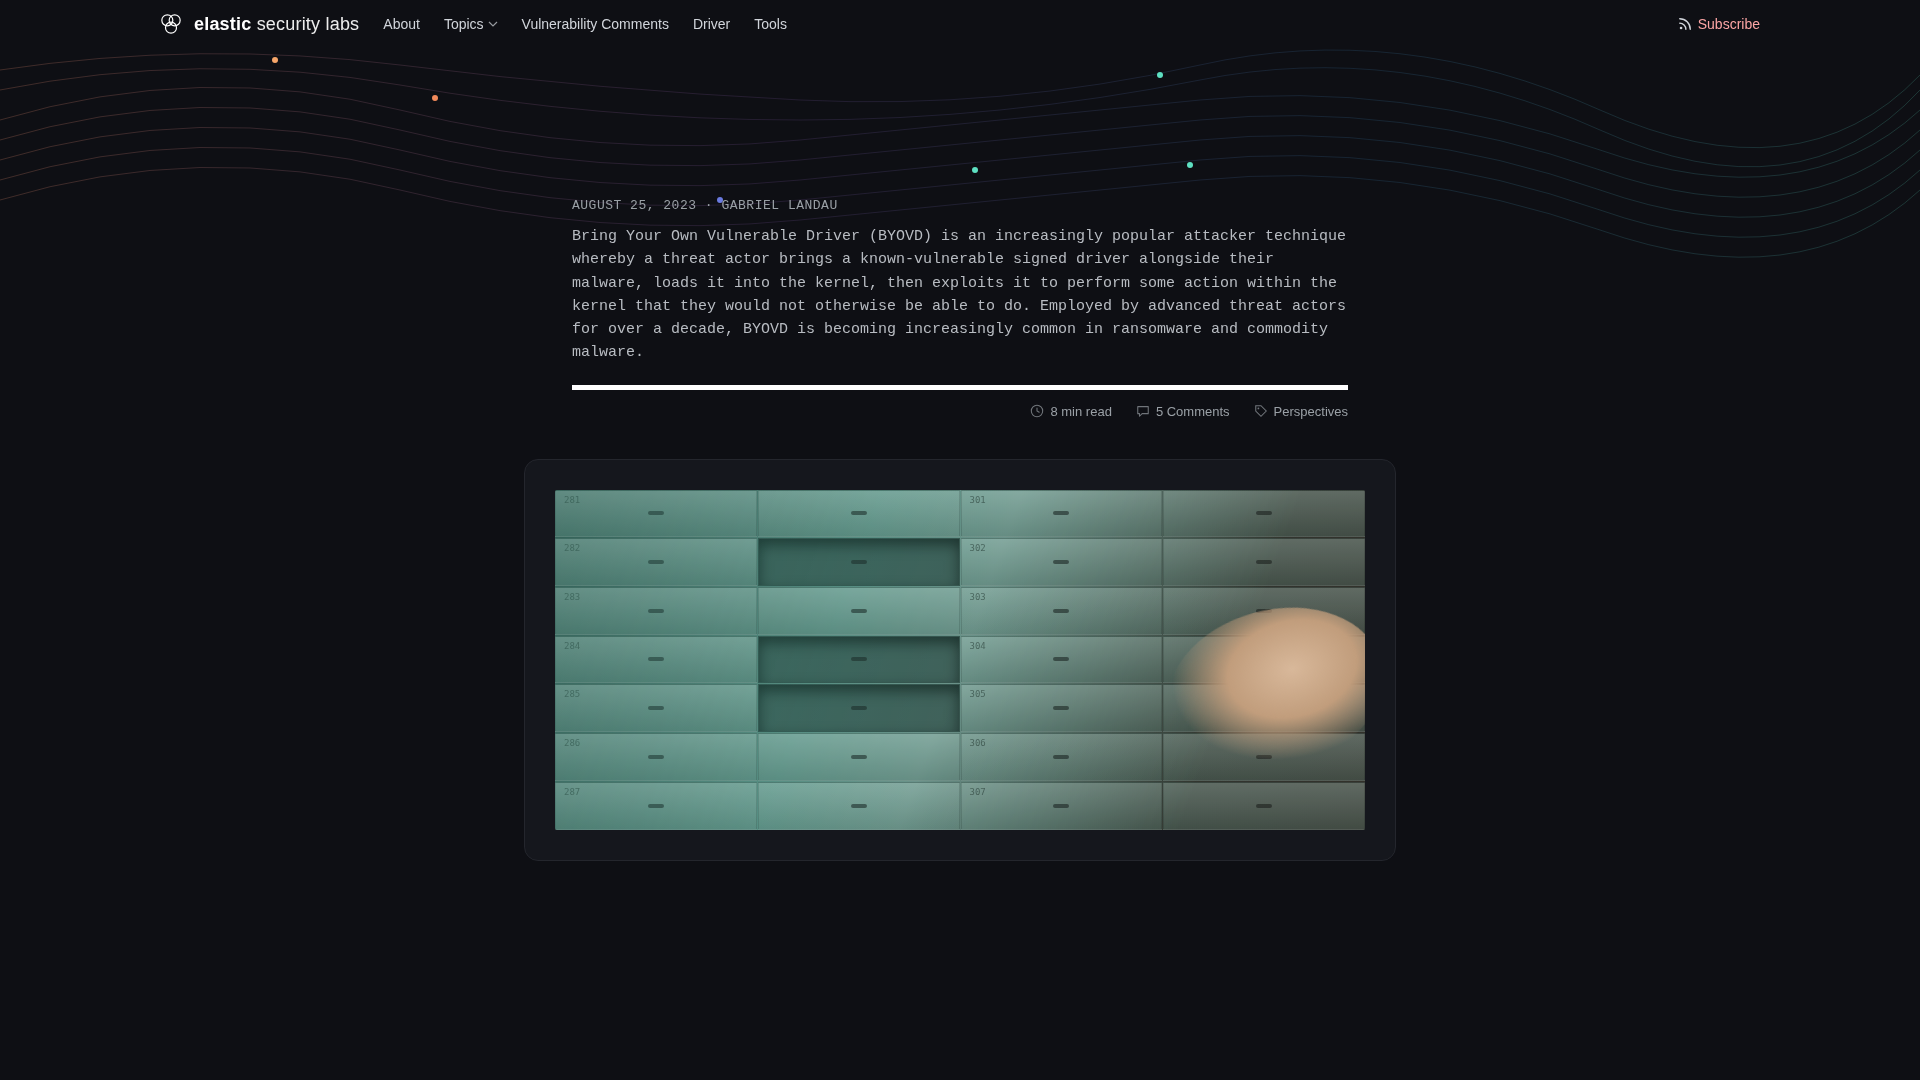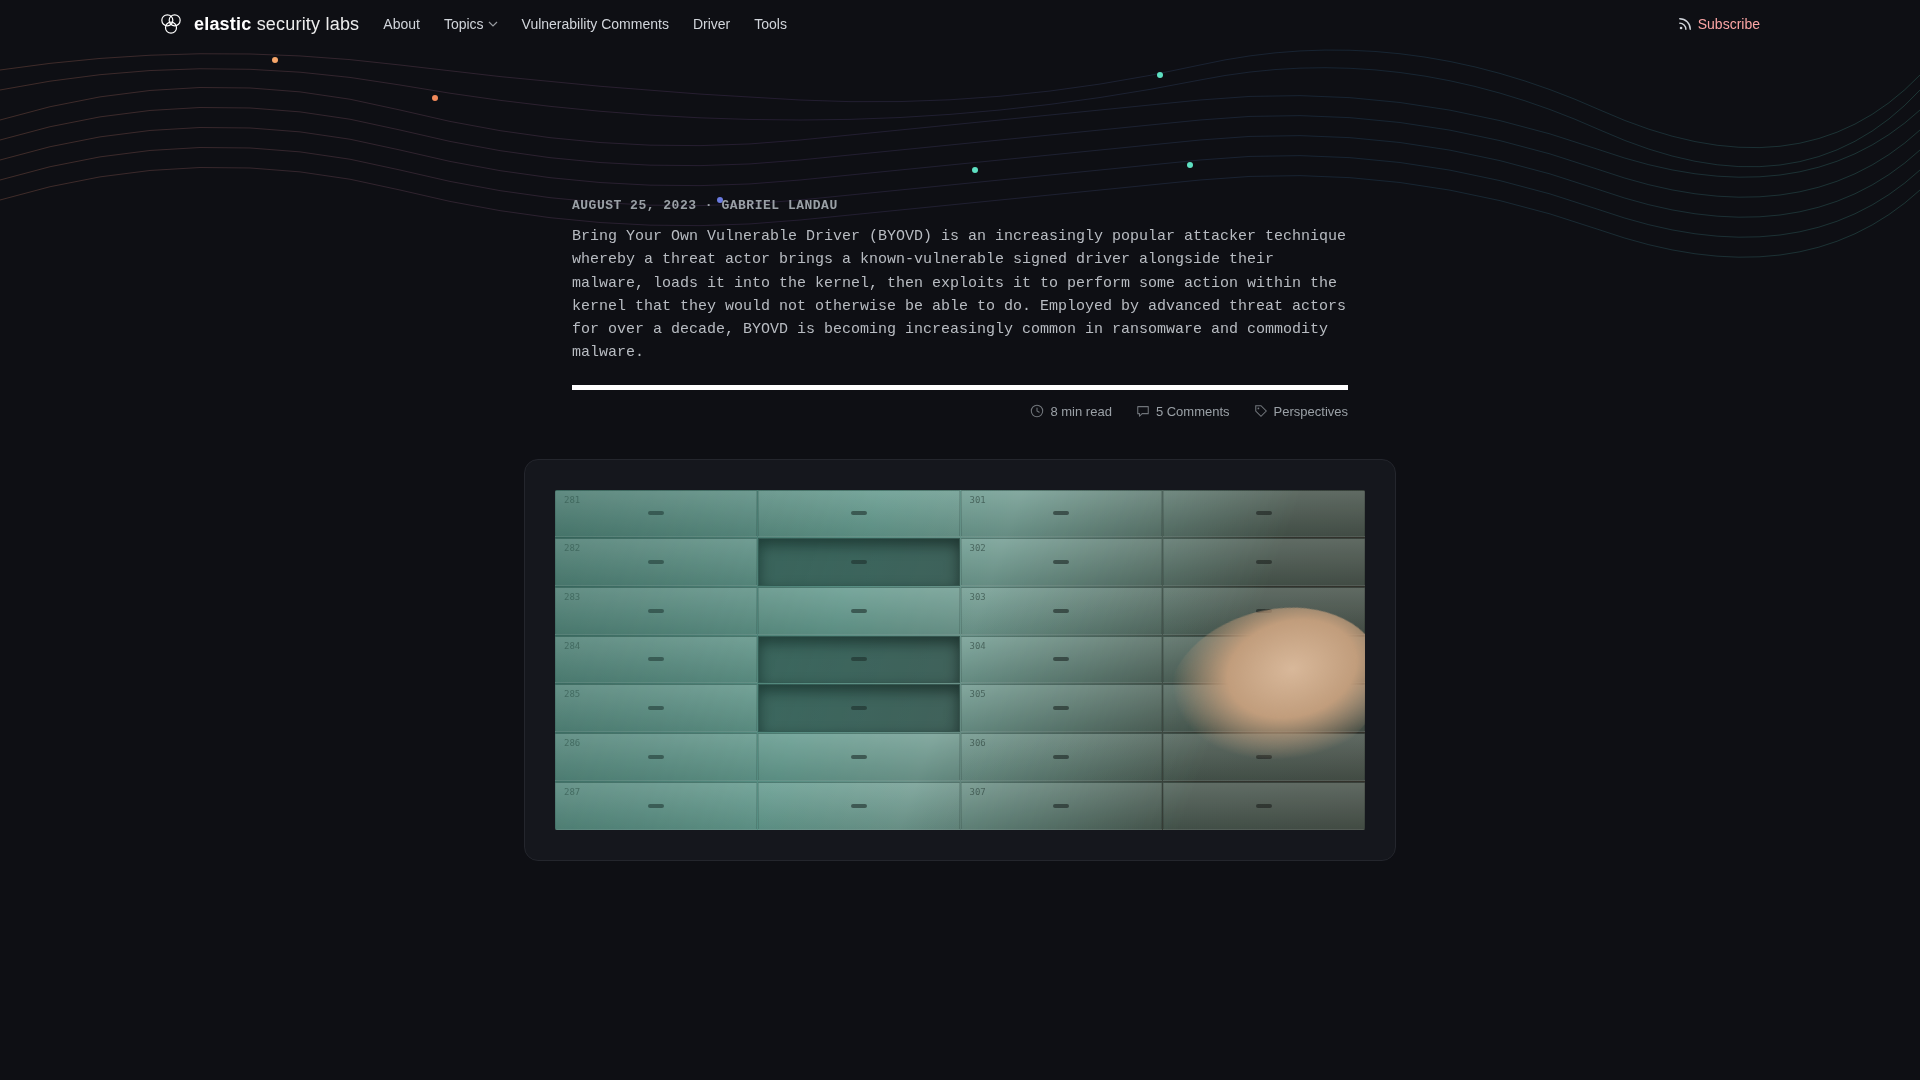--- a/index.html
+++ b/index.html
@@ -69,21 +69,20 @@
       margin: 0 auto;
       padding-top: 150px;
     }
     .meta-line {
       font-family: "SFMono-Regular", Consolas, "Liberation Mono", Menlo, monospace;
       font-size: 13px;
       letter-spacing: 0.5px;
       color: #9aa0a6;
       text-transform: uppercase;
       margin-bottom: 12px;
-      font-weight: bold;
     }
     .title {
       font-size: 48px;
       font-weight: 700;
       line-height: 1.08;
       color: #fff;
       margin-bottom: 18px;
       letter-spacing: -0.5px;
     }
     .summary {

